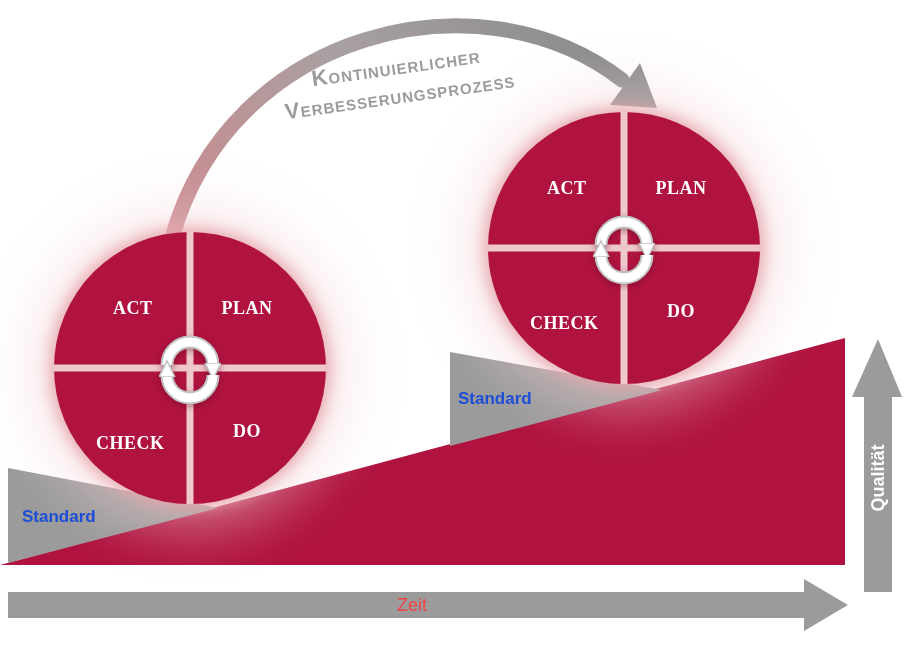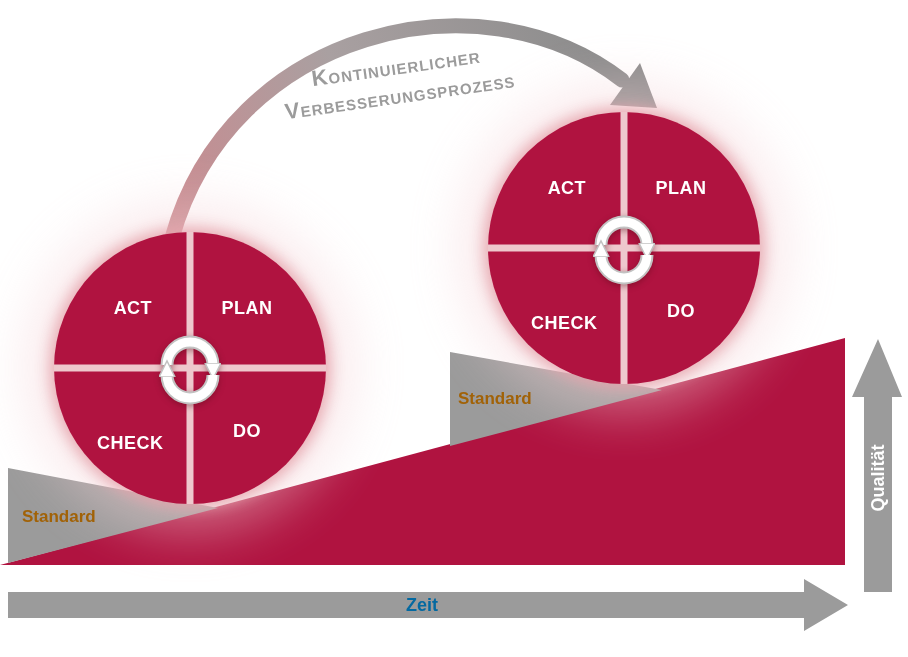--- a/index.html
+++ b/index.html
@@ -14,48 +14,48 @@
     position:absolute;width:272px;height:272px;border-radius:50%;
     background:#b01340;
     box-shadow:0 0 14px 5px rgba(229,163,171,.85), 0 0 52px 28px rgba(243,208,212,.45);
   }
   .circle-left{left:54px;top:232px;}
   .circle-right{left:488px;top:112px;}
   .circle .vbar{position:absolute;left:50%;top:0;width:7px;height:100%;transform:translateX(-50%);background:#eec8cd;}
   .circle .hbar{position:absolute;top:50%;left:0;width:100%;height:7px;transform:translateY(-50%);background:#eec8cd;}
   .q{
     position:absolute;color:#fff;font-weight:bold;font-size:18px;letter-spacing:.5px;
-    transform:translate(-50%,-50%);white-space:nowrap;
+    transform:translate(-50%,-50%);white-space:nowrap;font-family:Liberation Serif, serif;
   }
   .q-act{left:29%;top:28%;}
   .q-plan{left:71%;top:28%;}
   .q-check{left:28%;top:73%;margin-top:12px;}
   .q-do{left:71%;top:73%;}
   .cycle-icon{
     position:absolute;left:50%;top:50%;transform:translate(-50%,-50%);
     filter:drop-shadow(0 2px 3px rgba(90,10,25,.45));
   }
 
   
   .kvp-label{
     position:absolute;left:398px;top:82px;transform:translate(-50%,-50%) rotate(-8deg);
     color:#9b9b9b;font-weight:bold;font-size:22px;font-variant:small-caps;
     letter-spacing:1px;line-height:1.3;text-align:center;white-space:nowrap;
   }
 
   
-  .std{position:absolute;color:#a16207;font-weight:bold;font-size:17px;}
+  .std{position:absolute;color:#1d4ed8;font-weight:bold;font-size:17px;}
   .std-left{left:22px;top:507px;}
   .std-right{left:458px;top:389px;}
 
   
   .zeit-label{
-    position:absolute;left:24px;top:592px;width:796px;height:27px;
+    position:absolute;left:14px;top:592px;width:796px;height:27px;
     display:flex;align-items:center;justify-content:center;
-    color:#0369a1;font-weight:bold;font-size:18px;
+    color:#ef4444;font-weight:normal;font-size:18px;
   }
   .qual-label{
     position:absolute;left:878px;top:478px;
     transform:translate(-50%,-50%) rotate(-90deg);
     color:#fff;font-weight:bold;font-size:18px;white-space:nowrap;
   }
 </style>
 </head>
 <body>
 

